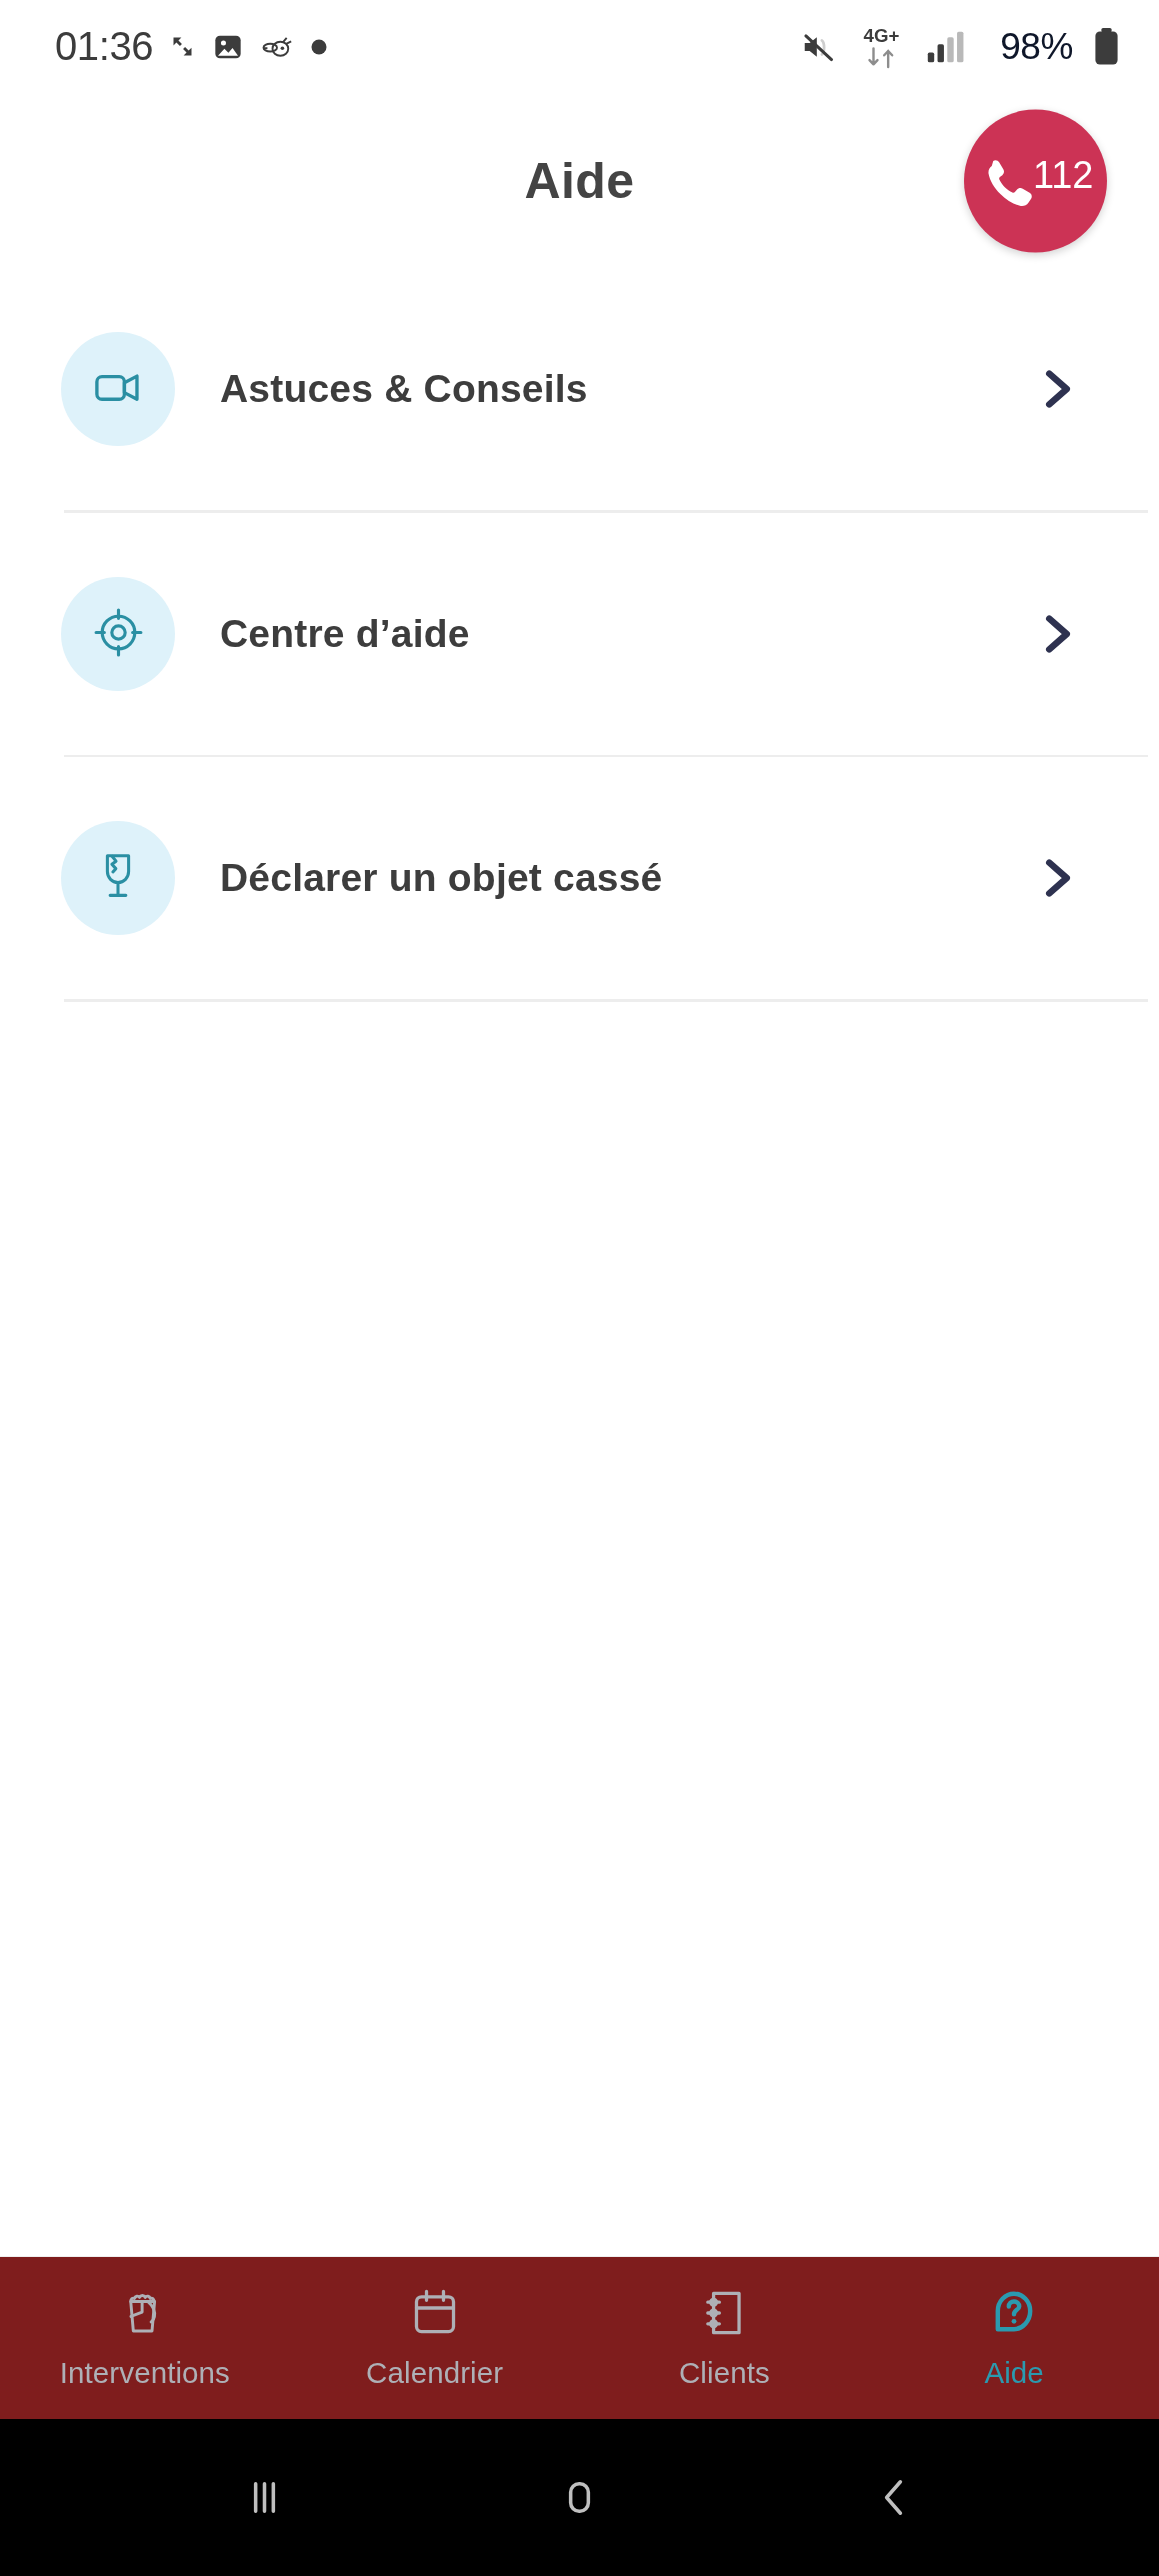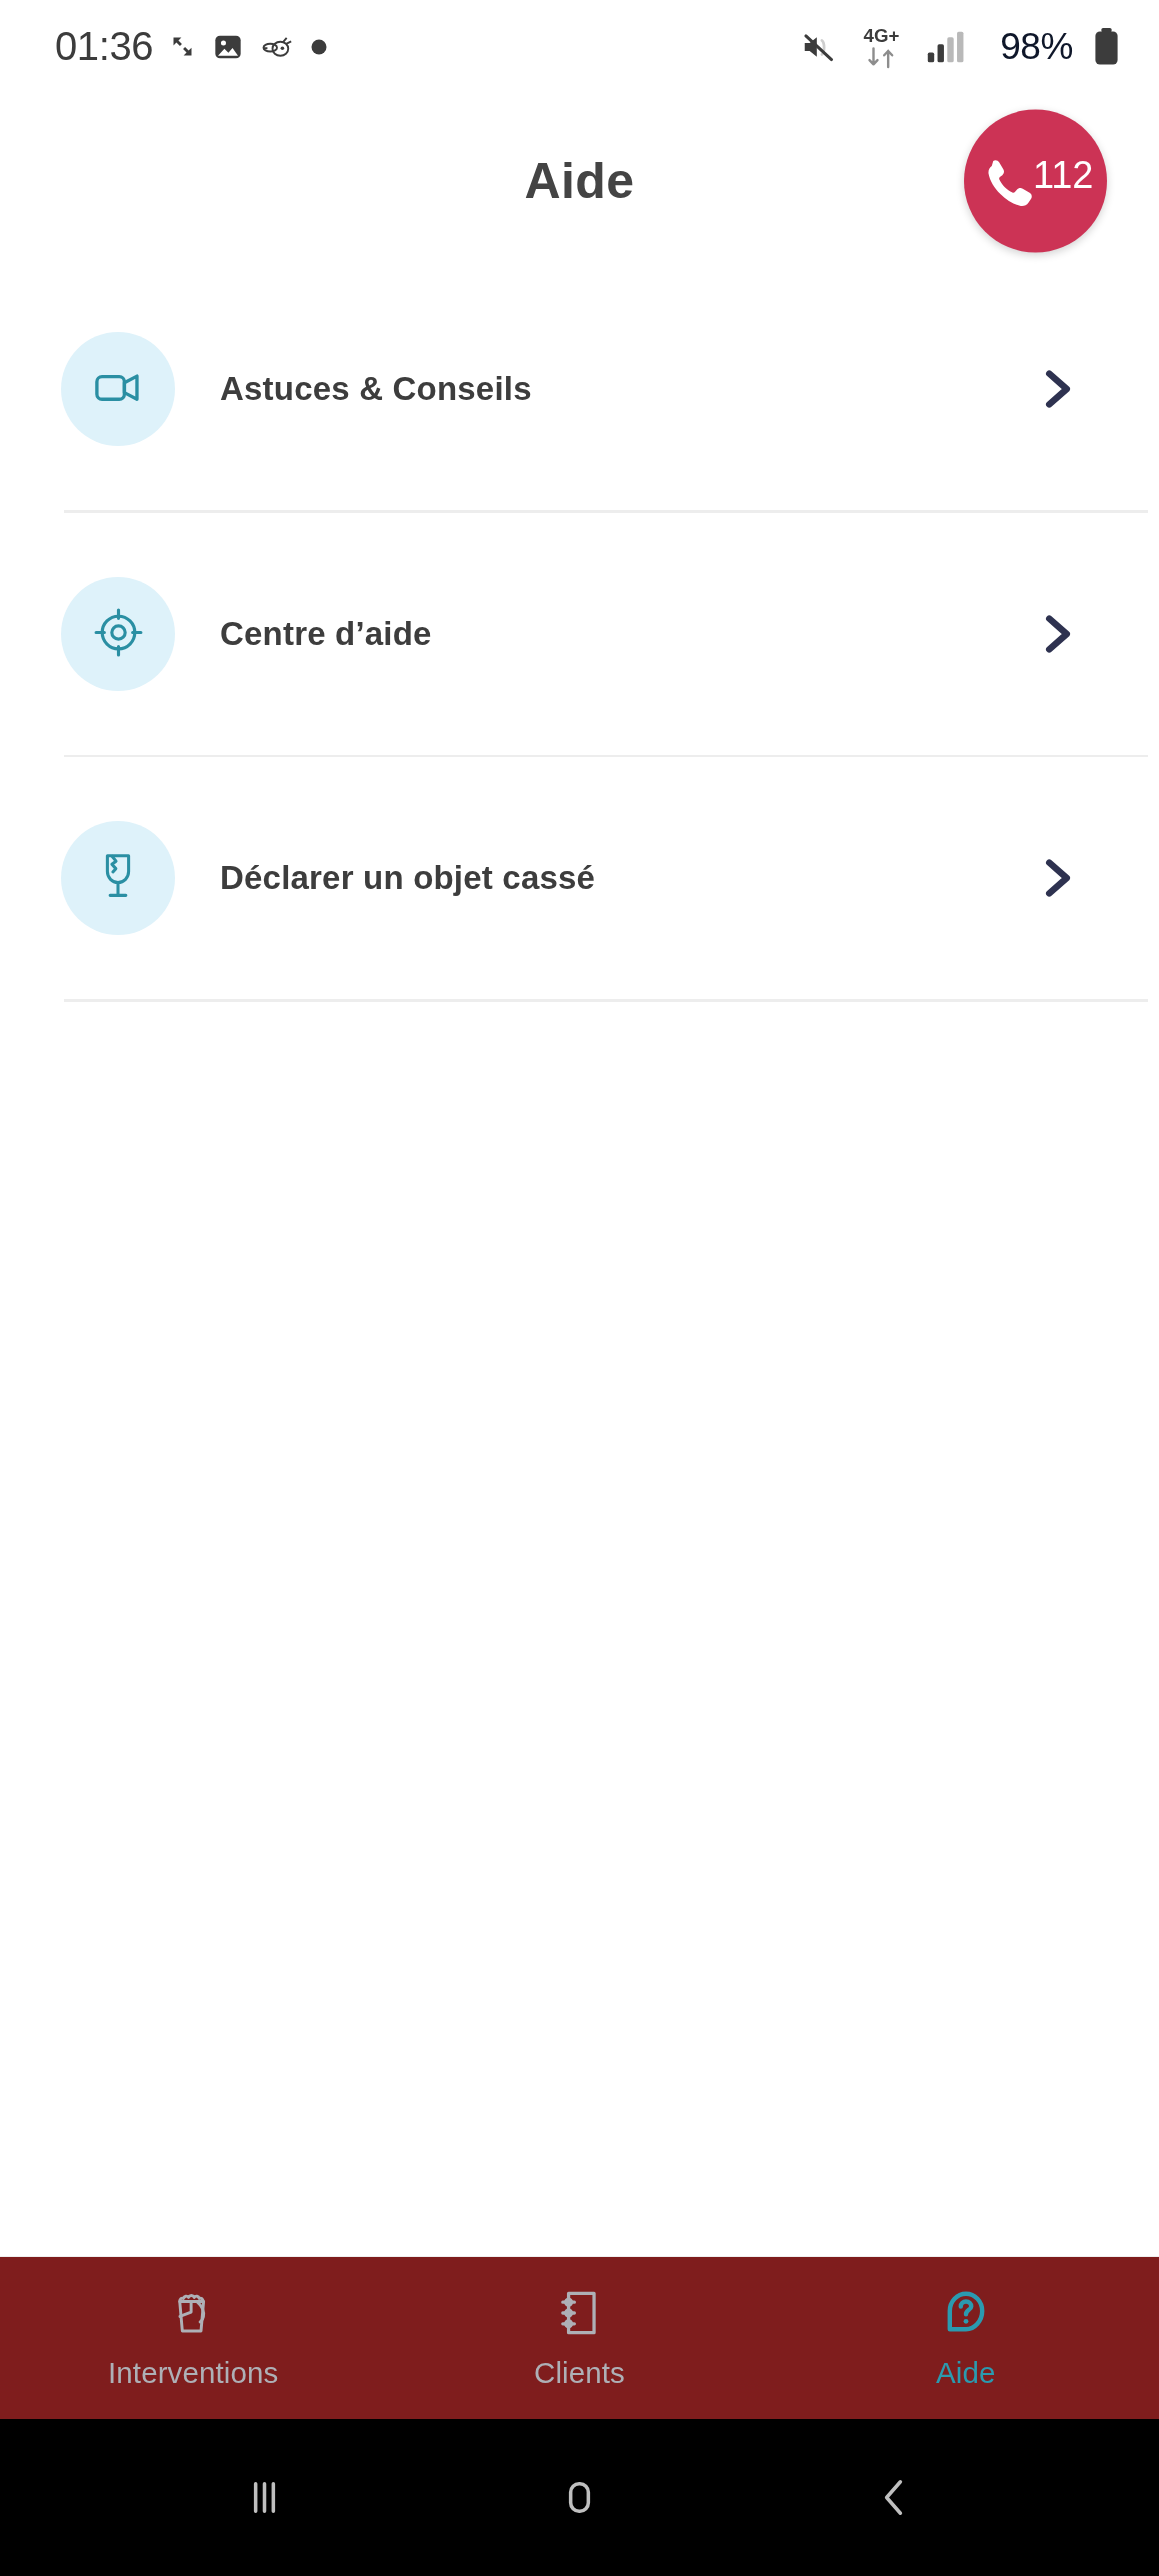--- a/index.html
+++ b/index.html
@@ -102,21 +102,21 @@
     height: 114px;
     border-radius: 50%;
     background: #DEF2FA;
     display: flex;
     align-items: center;
     justify-content: center;
     flex: 0 0 114px;
   }
   .row-label {
     margin-left: 45px;
-    font-size: 33px;
+    font-size: 39px;
     font-weight: bold;
     color: #3d3d3d;
     flex: 1 1 auto;
     letter-spacing: 0.2px;
   }
   .row-chevron { flex: 0 0 auto; display:flex; align-items:center; margin-right: 19.7px; }
   .divider {
     height: 2.7px;
     background: #EDEDED;
     margin-left: 64px;
@@ -316,20 +316,30 @@
         <svg width="55" height="55" viewBox="0 0 30 30" fill="none" stroke="#AEB0B6" stroke-width="1.6" stroke-linecap="round" stroke-linejoin="round">
           <path d="M7.5 8.5h13l-1.4 16H8.9z"></path>
           <path d="M7.5 8.5c0-1.4 1-2.2 2-1.7.5-1.4 2-1.7 2.8-.6.7-1.3 2.4-1.3 3.1 0 .8-1.1 2.3-.8 2.8.6 1-.5 2 .3 2 1.7"></path>
           <path d="M7.6 16.6l6.1-2.4v-5.6"></path>
           <path d="M17 8.7c2.6 2.2 3.9 5.3 3.4 8.1-.2 1.2-.9 2.2-1.8 2.8"></path>
         </svg>
       </span>
       <span class="nav-label">Interventions</span>
     </div>
 
+    <div class="nav-item">
+      <span>
+        <svg width="54" height="54" viewBox="0 0 28 28" fill="none" stroke="#AEB0B6" stroke-width="1.7" stroke-linecap="round" stroke-linejoin="round">
+          <rect x="4.4" y="5.6" width="19.2" height="18" rx="2.6"></rect>
+          <path d="M4.4 11.4h19.2"></path>
+          <path d="M9.6 2.8v4.6M18.4 2.8v4.6"></path>
+        </svg>
+      </span>
+      <span class="nav-label">Calendrier</span>
+    </div>
 
     <div class="nav-item">
       <span>
         <svg width="52" height="54" viewBox="0 0 26 28" fill="none" stroke="#AEB0B6" stroke-width="1.7" stroke-linecap="round" stroke-linejoin="round">
           <path d="M7.6 3.8h13.2v20.4H7.6z"></path>
           <path d="M4.6 8.4h6M4.6 14h6M4.6 19.6h6"></path>
           <circle cx="7.6" cy="8.4" r="1.5"></circle>
           <circle cx="7.6" cy="14" r="1.5"></circle>
           <circle cx="7.6" cy="19.6" r="1.5"></circle>
         </svg>

